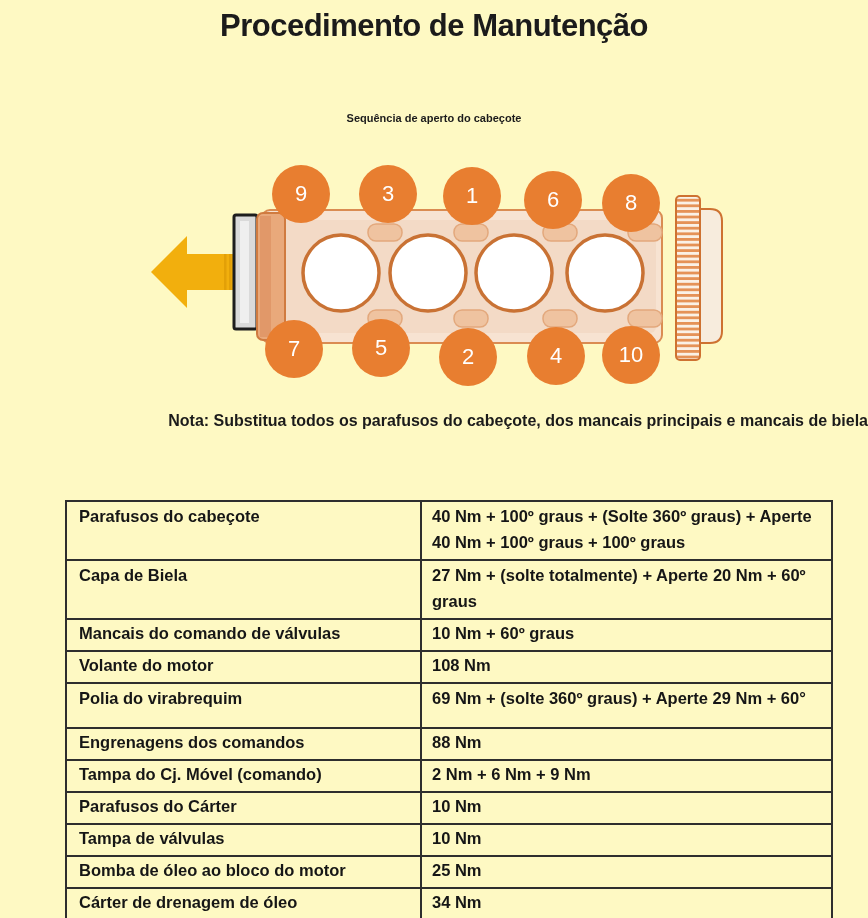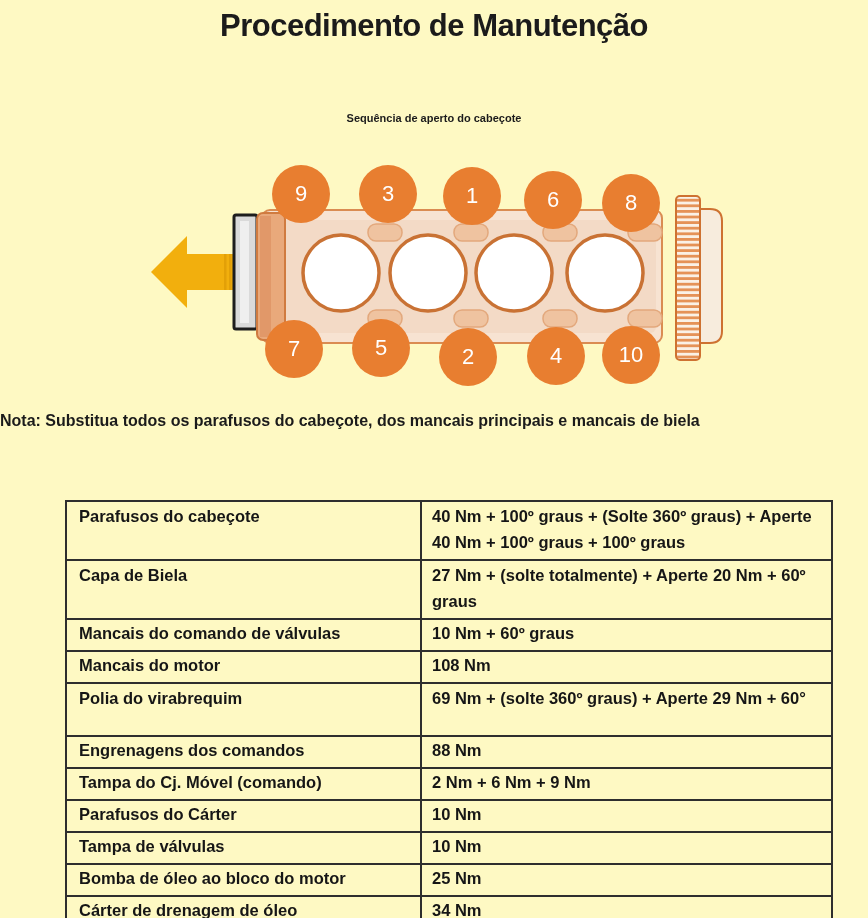--- a/index.html
+++ b/index.html
@@ -9,21 +9,21 @@
   }
   .title {
     position:absolute; top:8px; left:0; width:100%; text-align:center;
     font-size:31px; font-weight:bold; letter-spacing:-0.5px;
   }
   .subtitle {
     position:absolute; top:112px; left:0; width:100%; text-align:center;
     font-size:11px; font-weight:bold;
   }
   .note {
-    position:absolute; top:412px; left:0; width:100%; text-align:left;
+    position:absolute; top:412px; left:0; width:100%; text-align:right;
     font-size:16px; font-weight:bold; white-space:nowrap;
   }
   svg.engine { position:absolute; left:130px; top:150px; }
   .engine-body   { fill:#F7E3D2; stroke:#DA8C52; stroke-width:2; }
   .engine-shade  { fill:#F1D3BB; opacity:0.55; }
   .engine-cap    { fill:#E9A97B; stroke:#D07B40; stroke-width:2; }
   .engine-capline{ fill:#DE9465; opacity:0.8; }
   .boss          { fill:#EFC3A0; stroke:#E3A87C; stroke-width:1.5; }
   .bore          { fill:#ffffff; stroke:#C97234; stroke-width:3.5; }
   .pulley-bar    { fill:#DADADA; stroke:#1d1d1d; stroke-width:3; }
@@ -45,21 +45,21 @@
     border-collapse:collapse; table-layout:fixed;
     font-size:16.5px; font-weight:bold; color:#161616;
   }
   table.torque td {
     border:2px solid #2e2e2e; line-height:26px;
     padding:0 8px 4px 12px; vertical-align:middle;
     overflow:hidden;
   }
   table.torque td.val { padding-left:10px; }
   tr.h1 { height:27px; }
-  tr.h2 { height:53px; }
+  tr.h2 { height:45px; }
   tr.h2 td { vertical-align:top; padding-top:1px; }
 </style>
 </head>
 <body>
 
 <div class="page">
 
   <div class="title">Procedimento de Manutenção</div>
   <div class="subtitle">Sequência de aperto do cabeçote</div>
 
@@ -152,21 +152,21 @@
       </tr>
       <tr class="h2">
         <td>Capa de Biela</td>
         <td class="val">27 Nm + (solte totalmente) + Aperte 20 Nm + 60º graus</td>
       </tr>
       <tr class="h1">
         <td>Mancais do comando de válvulas</td>
         <td class="val">10 Nm + 60º graus</td>
       </tr>
       <tr class="h1">
-        <td>Mancais do motor</td>
+        <td>Volante do motor</td>
         <td class="val">108 Nm</td>
       </tr>
       <tr class="h2">
         <td>Polia do virabrequim</td>
         <td class="val">69 Nm + (solte 360º graus) + Aperte 29 Nm + 60°</td>
       </tr>
       <tr class="h1">
         <td>Engrenagens dos comandos</td>
         <td class="val">88 Nm</td>
       </tr>

